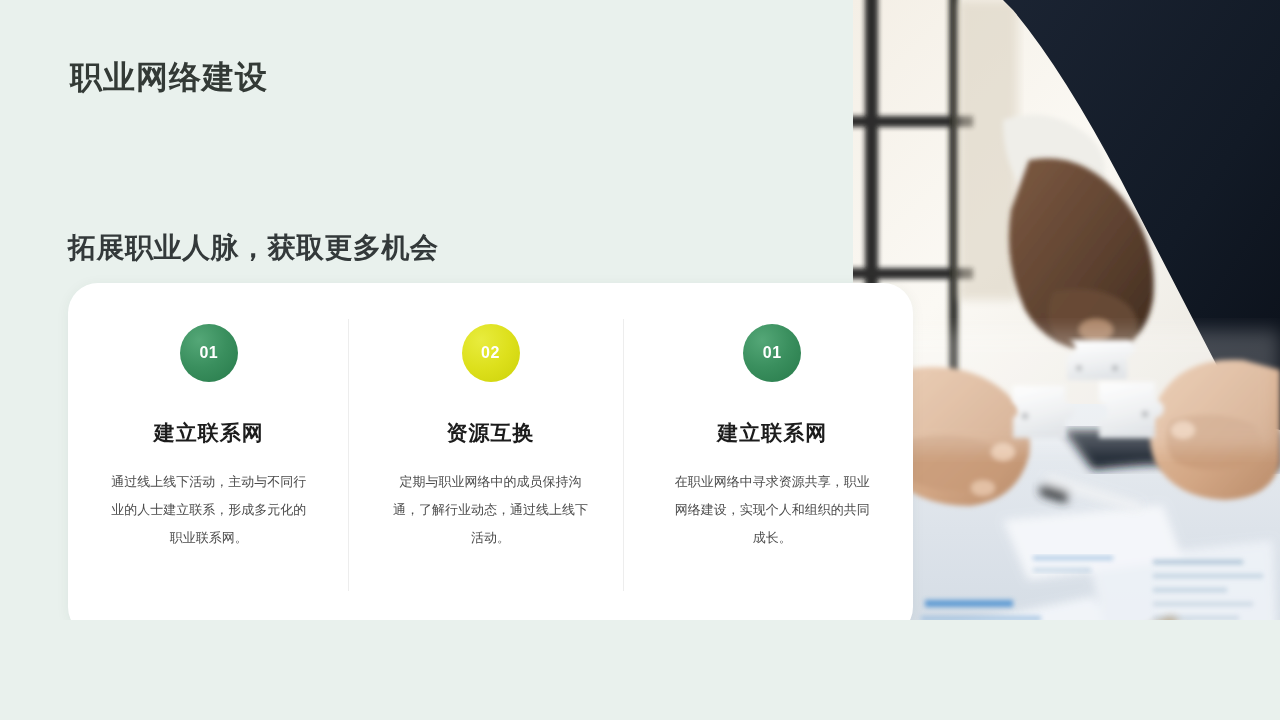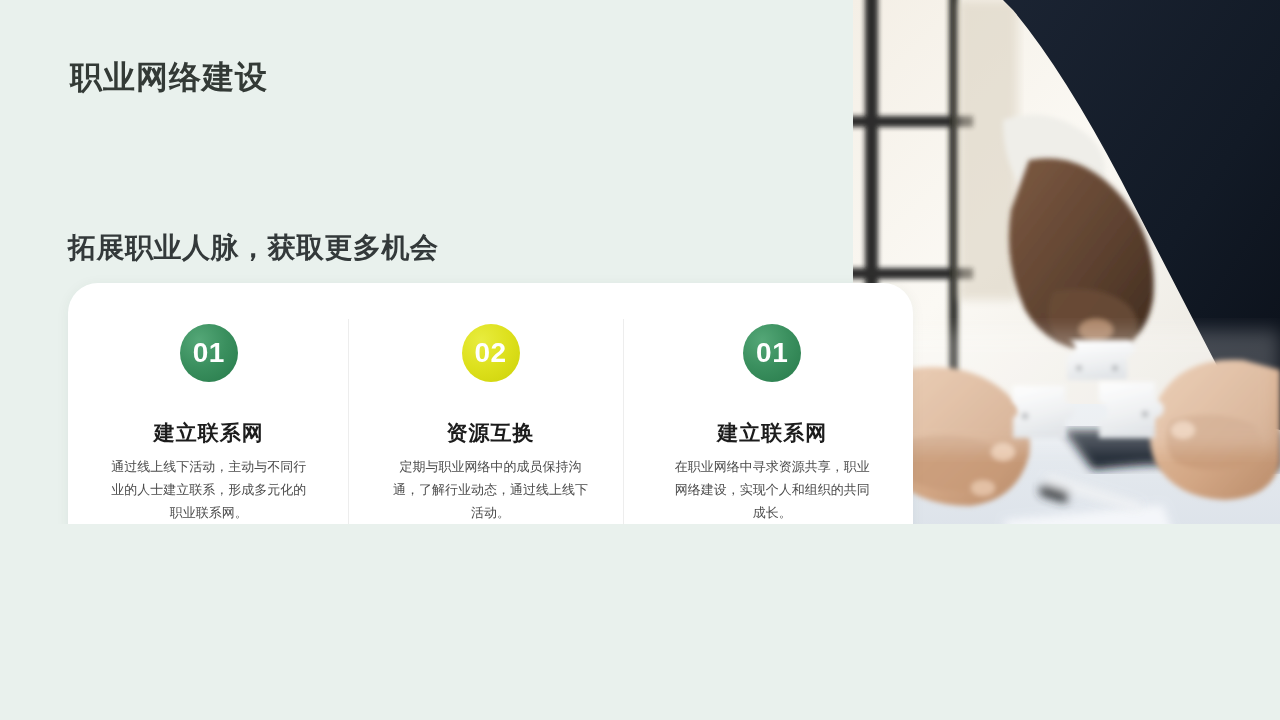--- a/index.html
+++ b/index.html
@@ -9,21 +9,21 @@
   body {
     width: 1280px;
     height: 720px;
     overflow: hidden;
     font-family: "Liberation Sans", "DejaVu Sans", sans-serif;
     background: #e9f1ed;
   }
   .slide {
     position: relative;
     width: 1280px;
-    height: 524px;
+    height: 620px;
     background: #e9f1ed;
     overflow: hidden;
   }
 
   
   .photo-panel {
     position: absolute;
     left: 853px;
     top: 0;
     width: 427px;
@@ -95,45 +95,45 @@
   .divider.d2 { left: 555px; }
 
   .badge {
     width: 58px;
     height: 58px;
     border-radius: 50%;
     display: flex;
     align-items: center;
     justify-content: center;
     color: #ffffff;
-    font-size: 28px;
+    font-size: 16px;
     font-weight: bold;
     letter-spacing: 0.5px;
   }
   .badge.green {
     background: radial-gradient(circle at 33% 28%, #54a777 0%, #3a8f5e 48%, #277a4a 100%);
   }
   .badge.yellow {
     background: radial-gradient(circle at 33% 28%, #e8ec3e 0%, #dde01c 50%, #ccd109 100%);
     color: #ffffff;
     text-align: center;
   }
 
   .col-title {
     margin-top: 37px;
     font-size: 21px;
     font-weight: bold;
     color: #1c1c1c;
     letter-spacing: 1px;
   }
   .col-body {
-    margin-top: 8px;
+    margin-top: 21px;
     width: 205px;
     font-size: 13px;
-    line-height: 23px;
+    line-height: 28px;
     color: #4b4b4b;
     text-align: center;
   }
 </style>
 </head>
 <body>
 
 <div class="slide">
 
   <div class="photo-panel">

